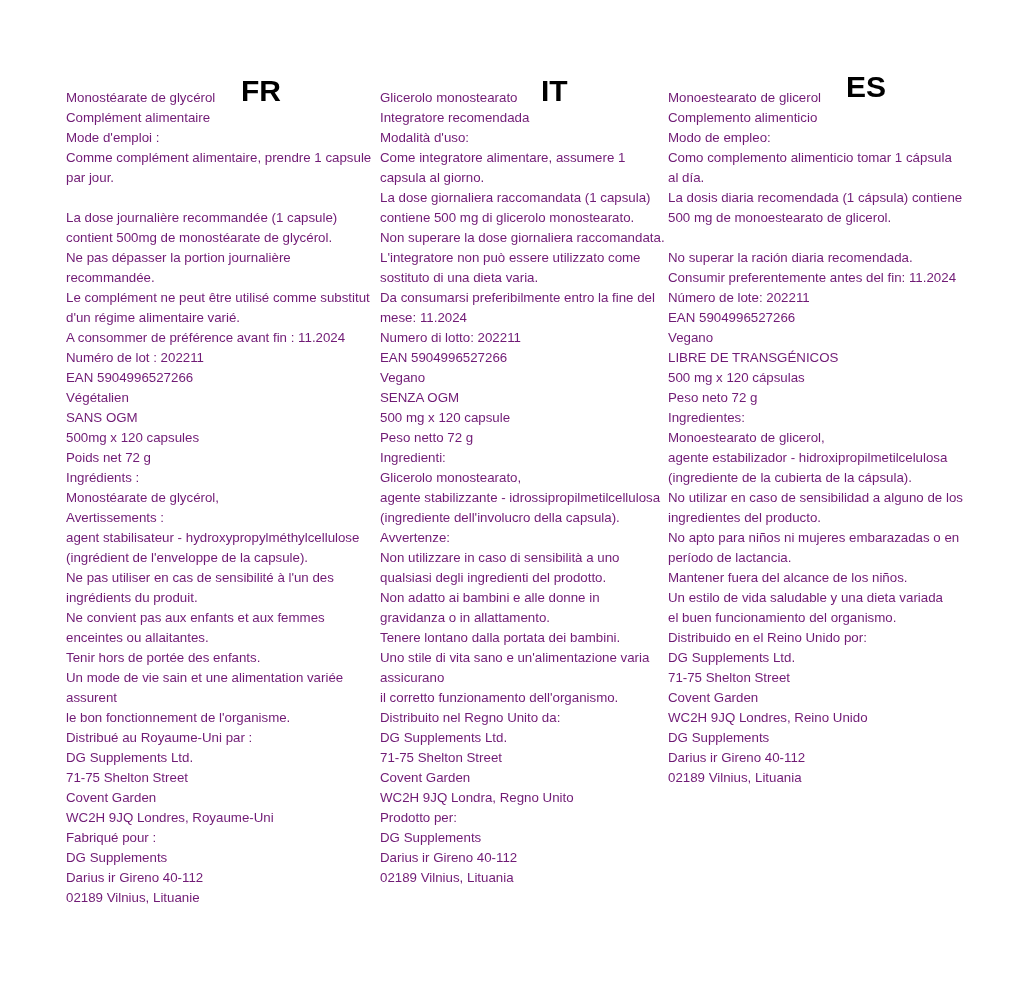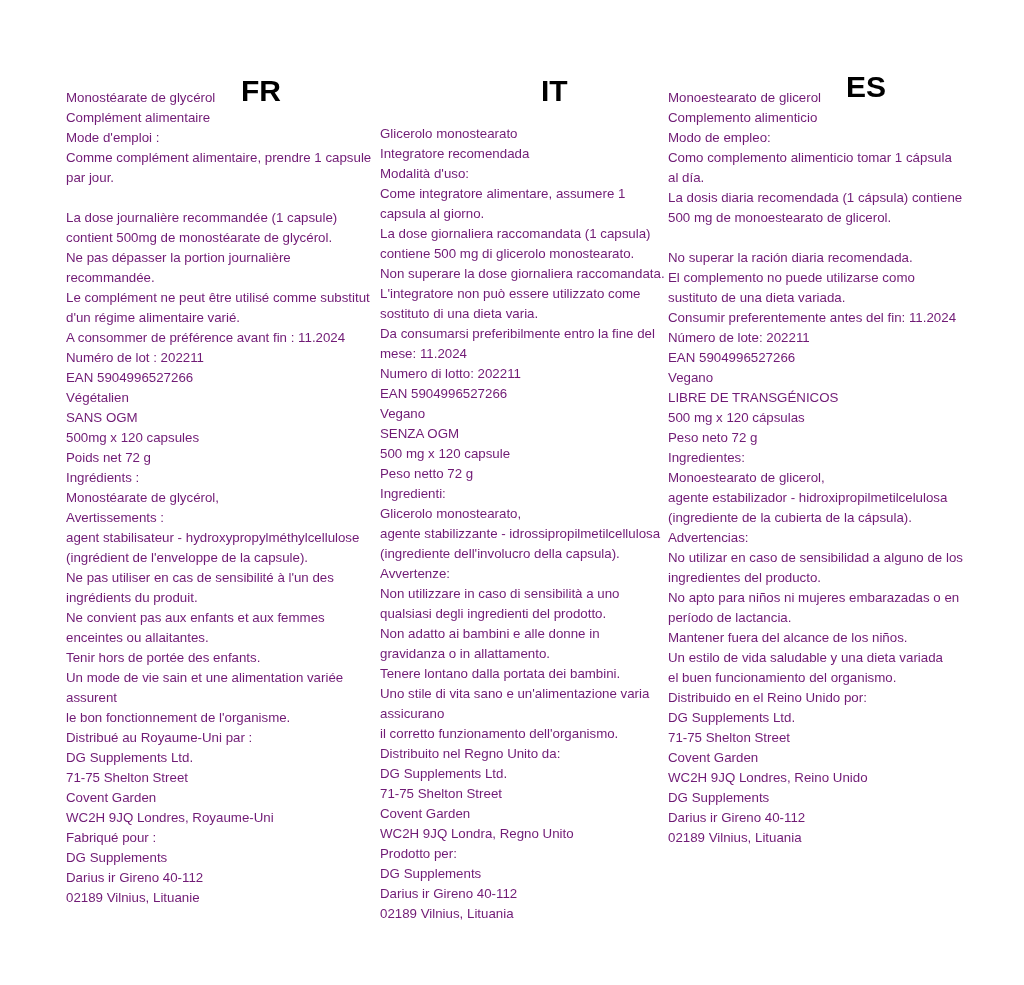--- a/index.html
+++ b/index.html
@@ -21,21 +21,21 @@
     height: 985px;
   }
   .col {
     position: absolute;
     top: 88px;
     font-size: 13.3px;
     line-height: 20px;
     color: #701a75;
   }
   .col-fr { left: 66px;  width: 308px; }
-  .col-it { left: 380px; width: 288px; margin-top: 36px; }
+  .col-it { left: 380px; width: 288px; }
   .col-es { left: 668px; width: 295px; }
 
   .lang-tag {
     position: absolute;
     font-size: 30px;
     font-weight: bold;
     letter-spacing: 0px;
     color: #000000;
     line-height: 1;
   }
@@ -130,32 +130,30 @@
       <div class="line">02189 Vilnius, Lituania</div>
     </div>
   <div class="col col-es">
       <div class="line">Monoestearato de glicerol</div>
       <div class="line">Complemento alimenticio</div>
       <div class="line">Modo de empleo:</div>
       <div class="line">Como complemento alimenticio tomar 1 cápsula al día.</div>
       <div class="line">La dosis diaria recomendada (1 cápsula) contiene 500 mg de monoestearato de glicerol.</div>
       <div class="gap"></div>
       <div class="line">No superar la ración diaria recomendada.</div>
-      <div class="line">El complemento no puede utilizarse como sustituto de una dieta variada.</div>
       <div class="line">Consumir preferentemente antes del fin: 11.2024</div>
       <div class="line">Número de lote: 202211</div>
       <div class="line">EAN 5904996527266</div>
       <div class="line">Vegano</div>
       <div class="line">LIBRE DE TRANSGÉNICOS</div>
       <div class="line">500 mg x 120 cápsulas</div>
       <div class="line">Peso neto 72 g</div>
       <div class="line">Ingredientes:</div>
       <div class="line">Monoestearato de glicerol,</div>
       <div class="line">agente estabilizador - hidroxipropilmetilcelulosa (ingrediente de la cubierta de la cápsula).</div>
-      <div class="line">Advertencias:</div>
       <div class="line">No utilizar en caso de sensibilidad a alguno de los ingredientes del producto.</div>
       <div class="line">No apto para niños ni mujeres embarazadas o en período de lactancia.</div>
       <div class="line">Mantener fuera del alcance de los niños.</div>
       <div class="line">Un estilo de vida saludable y una dieta variada</div>
       <div class="line">el buen funcionamiento del organismo.</div>
       <div class="line">Distribuido en el Reino Unido por:</div>
       <div class="line">DG Supplements Ltd.</div>
       <div class="line">71-75 Shelton Street</div>
       <div class="line">Covent Garden</div>
       <div class="line">WC2H 9JQ Londres, Reino Unido</div>

